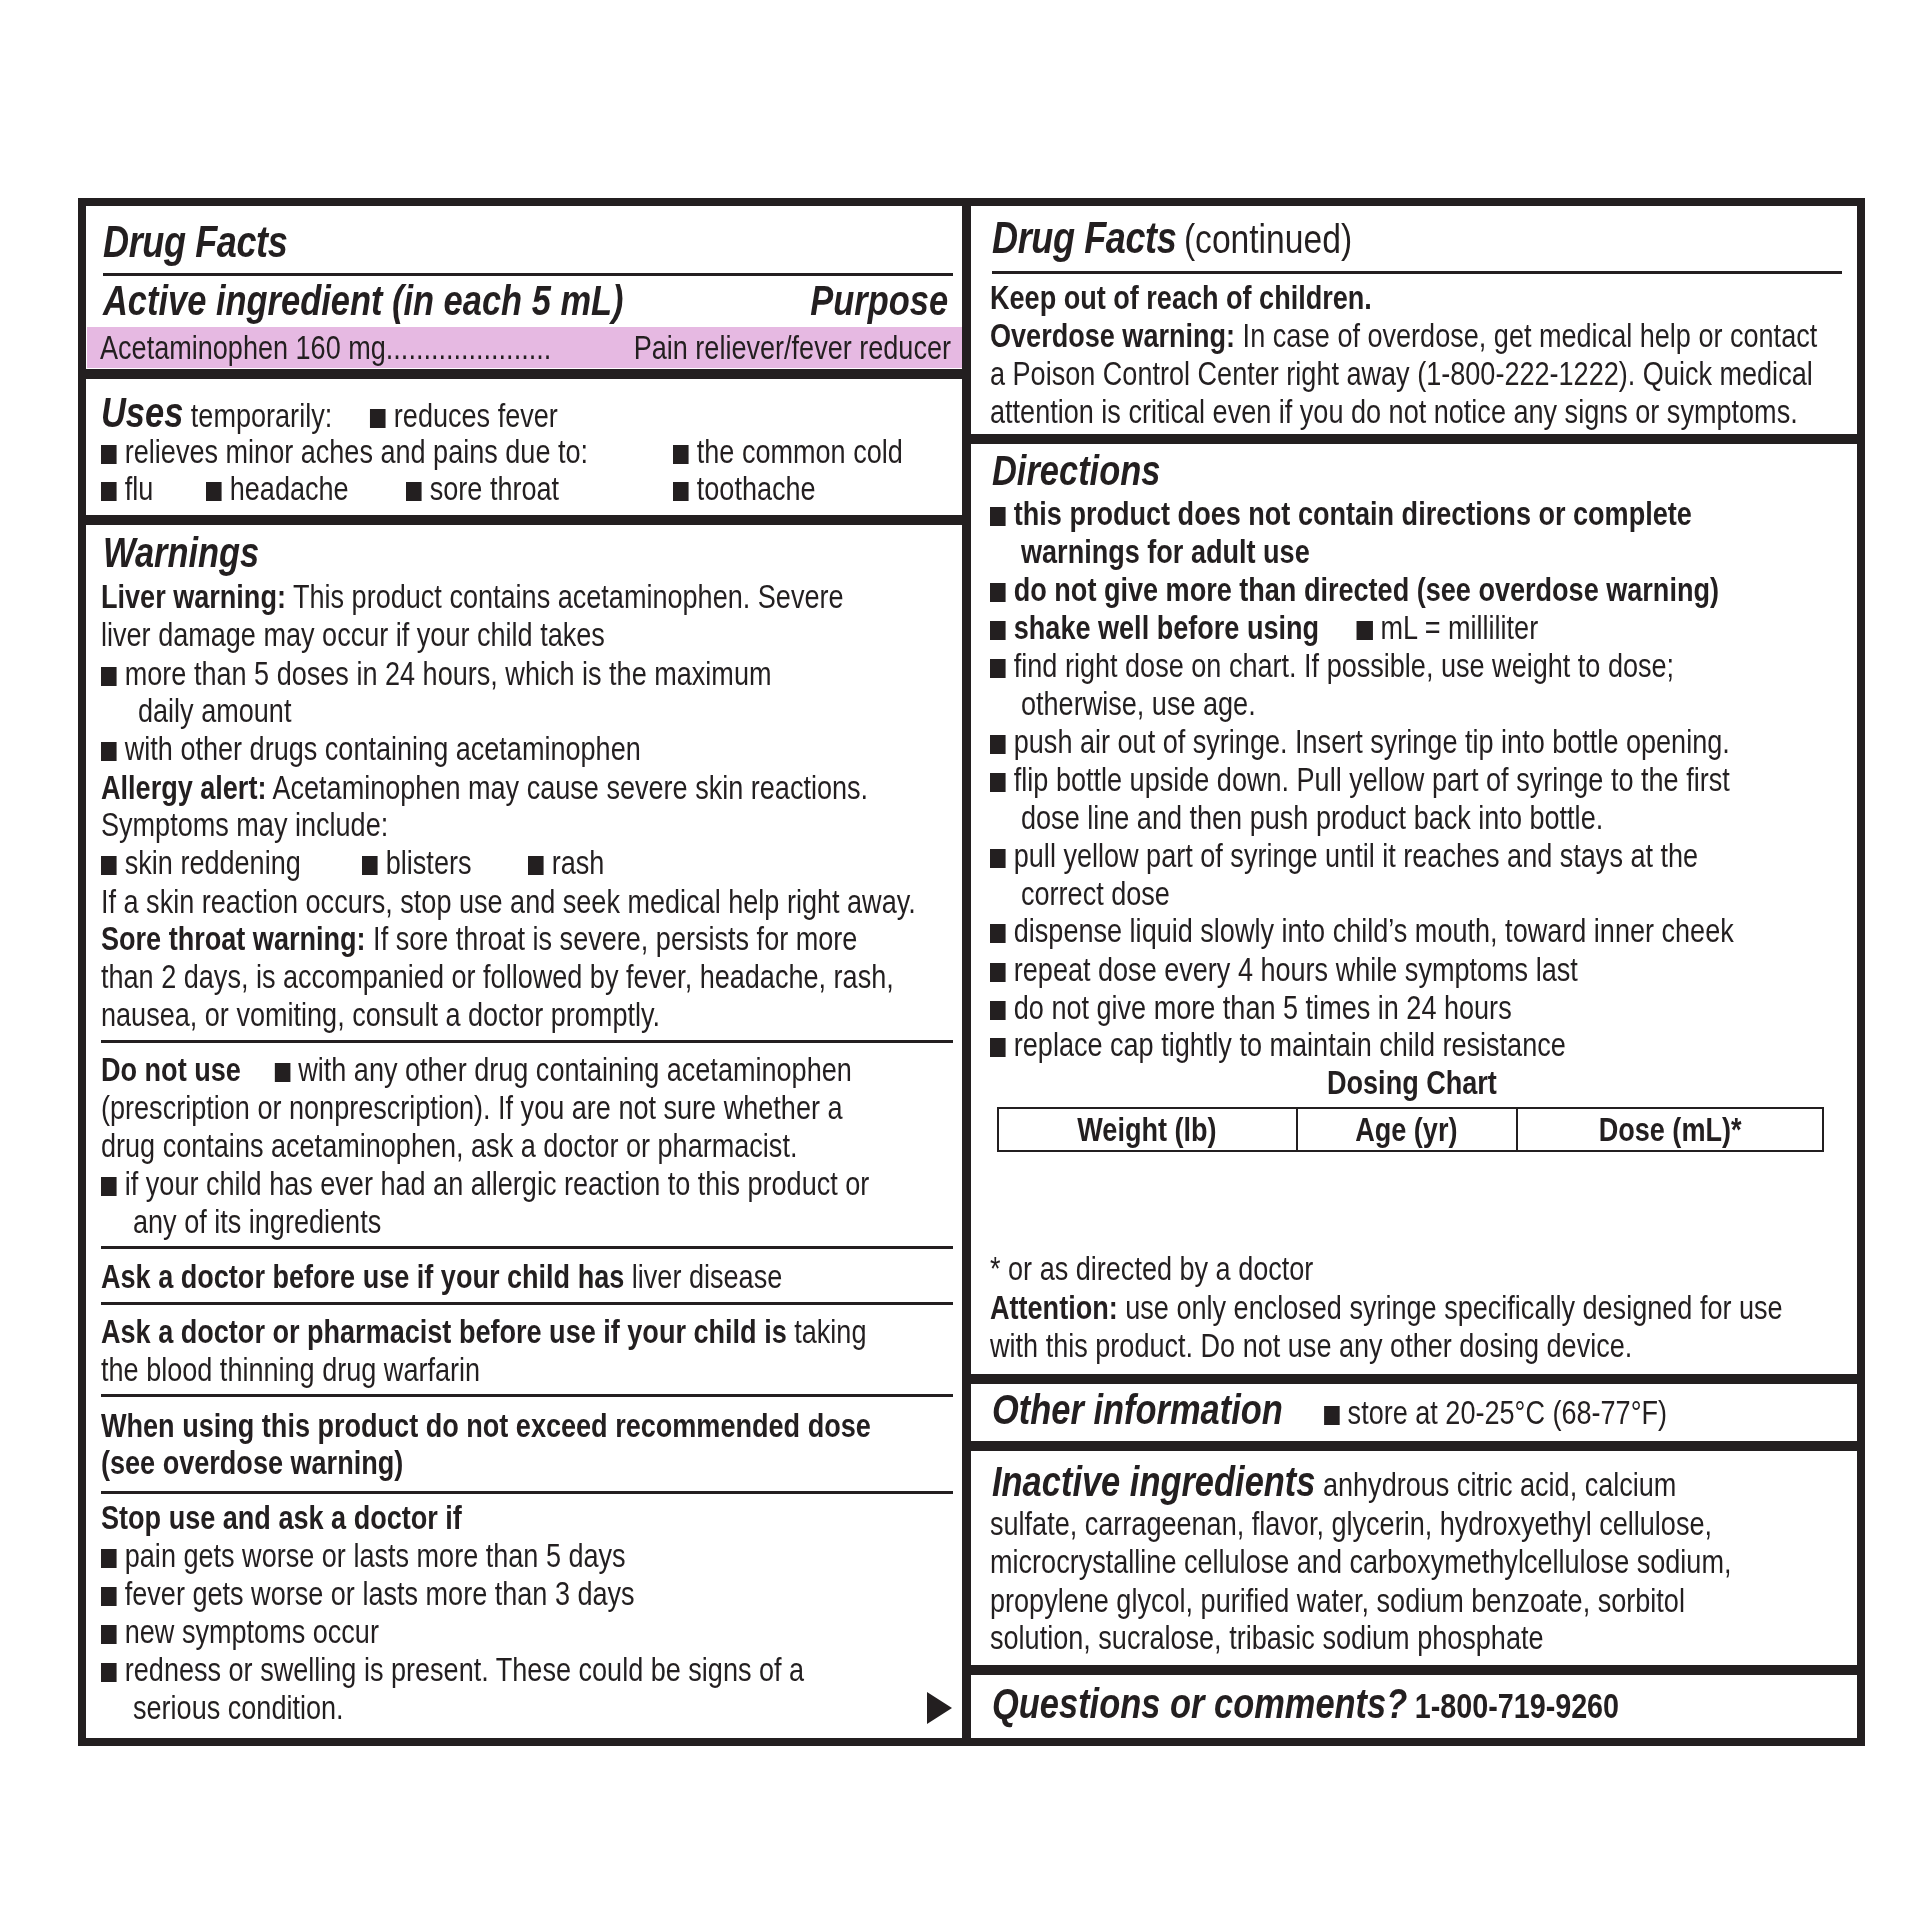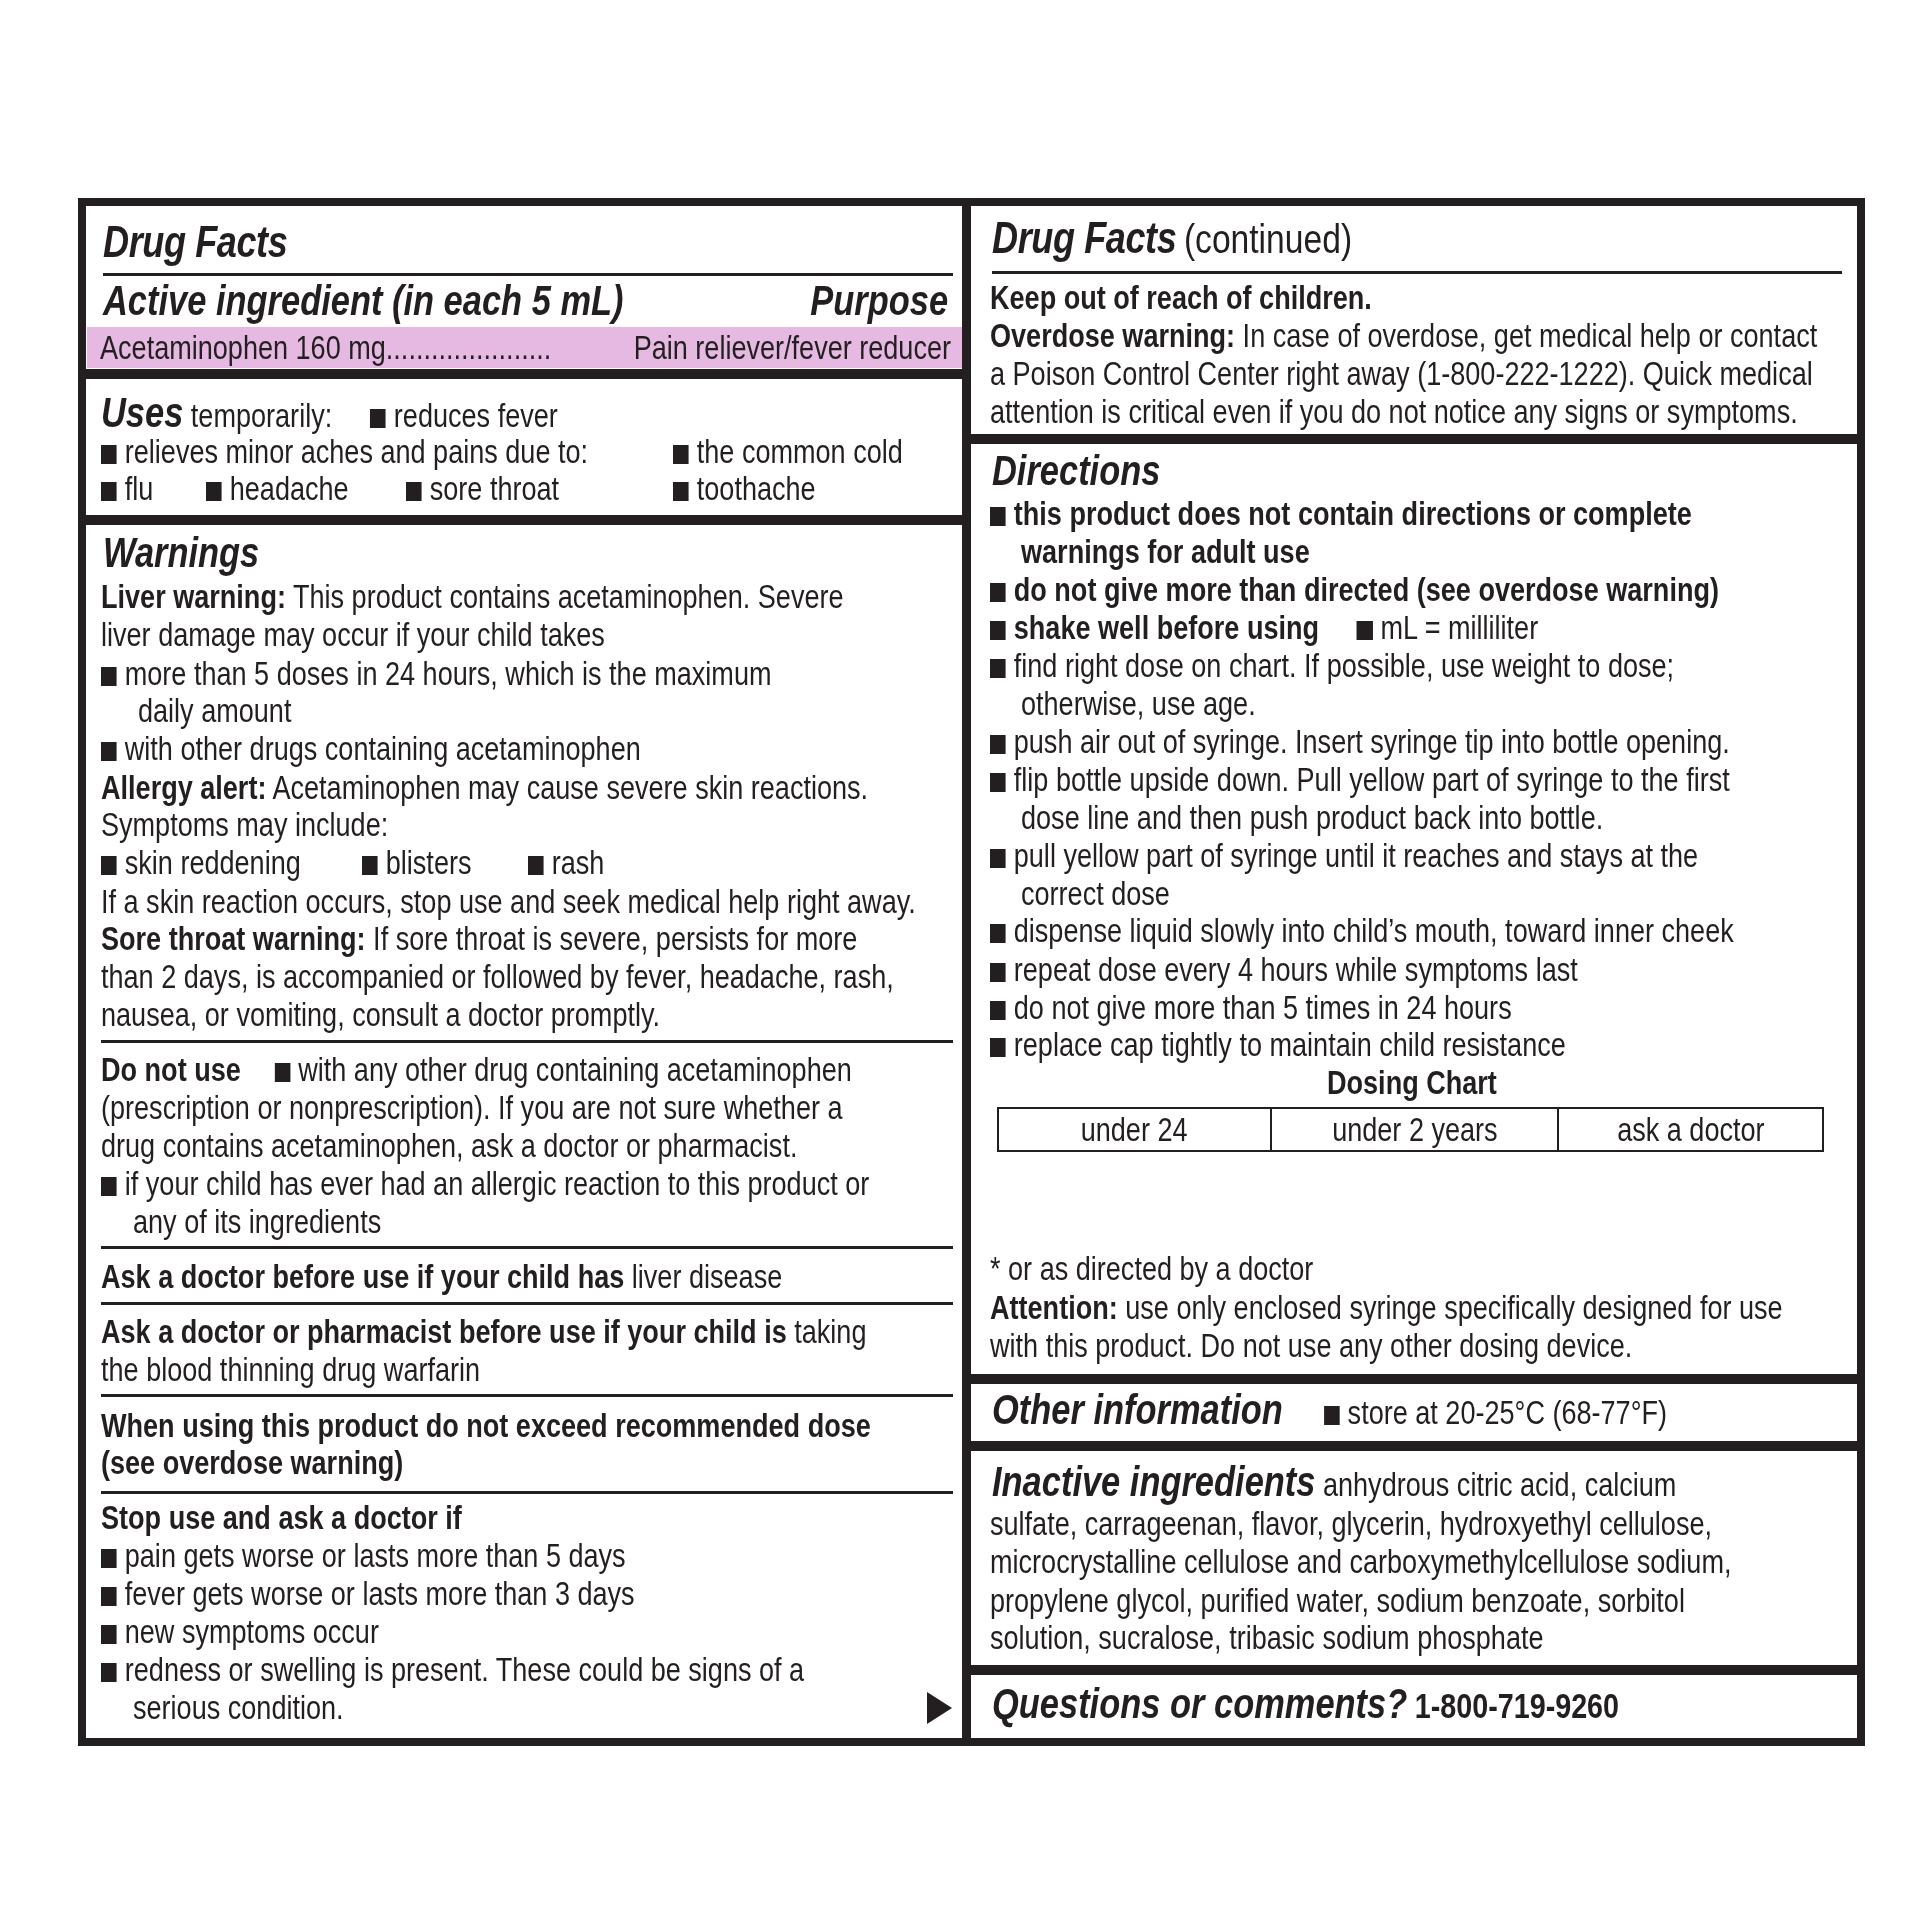--- a/index.html
+++ b/index.html
@@ -119,24 +119,24 @@
   <div class="row" style="left:990px;top:836px;"><span class="sq"></span><span>pull yellow part of syringe until it reaches and stays at the</span></div>
   <div class="row" style="left:1021px;top:874px;">correct dose</div>
   <div class="row" style="left:990px;top:911px;"><span class="sq"></span><span>dispense liquid slowly into child’s mouth, toward inner cheek</span></div>
   <div class="row" style="left:990px;top:950px;"><span class="sq"></span><span>repeat dose every 4 hours while symptoms last</span></div>
   <div class="row" style="left:990px;top:988px;"><span class="sq"></span><span>do not give more than 5 times in 24 hours</span></div>
   <div class="row" style="left:990px;top:1025px;"><span class="sq"></span><span>replace cap tightly to maintain child resistance</span></div>
 
   <div class="row b" style="left:1327px;top:1063px;">Dosing Chart</div>
   <table class="dose">
     <tbody>
-    <tr>
-      <td style="width:271px"><span class="cell">under 24</span></td>
-      <td style="width:285px"><span class="cell">under 2 years</span></td>
-      <td><span class="cell">ask a doctor</span></td>
+        <tr>
+      <th><span class="cell">Weight (lb)</span></th>
+      <th><span class="cell">Age (yr)</span></th>
+      <th><span class="cell">Dose (mL)*</span></th>
     </tr>
   </tbody>
     </table>
 
   <div class="row" style="left:990px;top:1249px;">* or as directed by a doctor</div>
   <div class="row" style="left:990px;top:1288px;"><span class="b">Attention:</span> <span>use only enclosed syringe specifically designed for use</span></div>
   <div class="row" style="left:990px;top:1326px;">with this product. Do not use any other dosing device.</div>
   <div class="hbar" style="left:966px;top:1374px;width:899px;"></div>
 
   <div class="row" style="left:992px;top:1386px;line-height:48px;"><span class="h2">Other information</span><span class="gap" style="width:50px"></span><span class="sq"></span><span>store at 20-25°C (68-77°F)</span></div>

